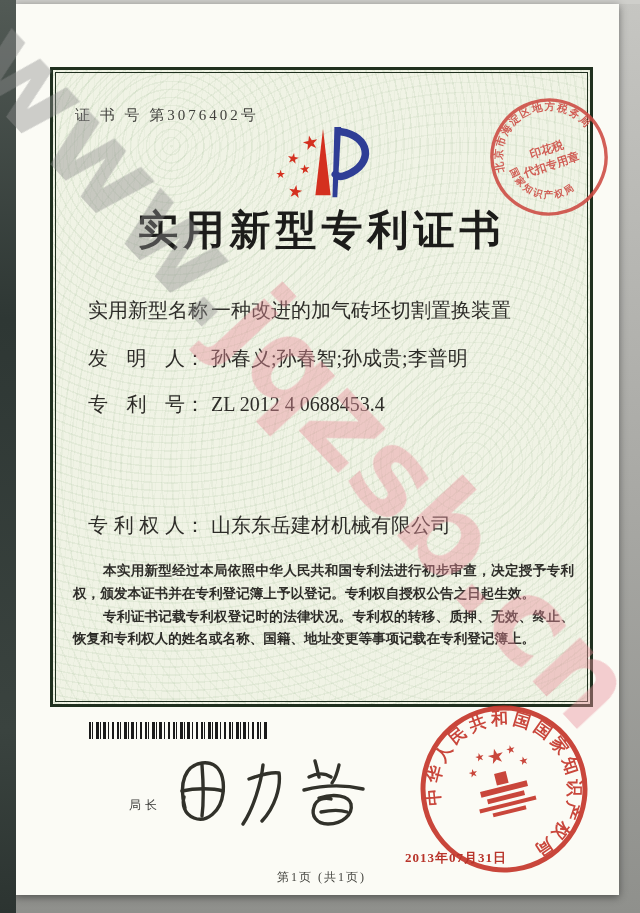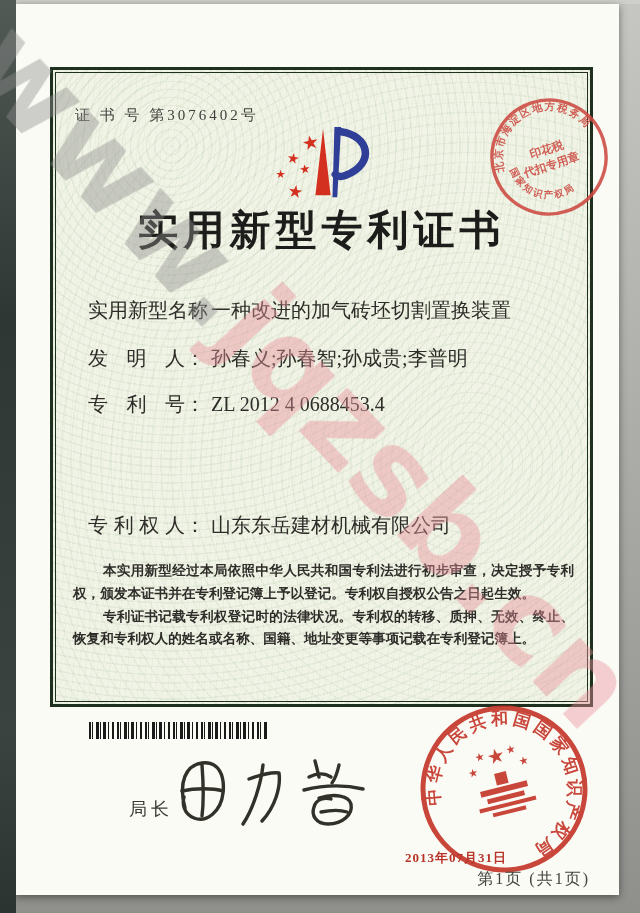--- a/index.html
+++ b/index.html
@@ -43,31 +43,31 @@
                font-size:13.6px; line-height:22.8px; color:#2e2d29; text-align:justify; }
   .body-text p { text-indent:2.2em;font-weight:bold; }
 
   .barcode { position:absolute; left:36px; top:652px; width:178px; height:17px;
              background:repeating-linear-gradient(90deg,
                #1a1a1a 0 2px, transparent 2px 3px, #1a1a1a 3px 4px, transparent 4px 7px,
                #1a1a1a 7px 10px, transparent 10px 11px, #1a1a1a 11px 12px, transparent 12px 14px,
                #1a1a1a 14px 17px, transparent 17px 19px, #1a1a1a 19px 20px, transparent 20px 23px,
                #1a1a1a 23px 25px, transparent 25px 28px); }
 
-  .director { position:absolute; left:76px; top:727px; font-size:18px; color:#3b3b38; letter-spacing:4px; }
+  .director { position:absolute; left:76px; top:727px; font-size:12px; color:#3b3b38; letter-spacing:4px; }
   .sig { position:absolute; left:112px; top:678px; width:215px; height:100px; }
 
   .issue-seal { position:absolute; left:362px; top:630px; width:178px; height:178px; opacity:.92; }
   .seal-date { position:absolute; left:352px; top:779px; font-size:13px; color:#b8342a;
                letter-spacing:1px; font-weight:bold; z-index:16; }
 
   .tax-seal { position:absolute; left:433px; top:24px; width:126px; height:126px; opacity:.88; }
 
-  .footer { position:absolute; left:0; top:799px; width:100%; text-align:right;
-            font-size:16px; color:#44443f; letter-spacing:2px; }
+  .footer { position:absolute; left:0; top:799px; width:100%; text-align:center;
+            font-size:12px; color:#44443f; letter-spacing:2px; }
 
   
   .watermark { position:absolute; left:42px; top:-6px; transform-origin:0 0; transform:rotate(47deg);
                font-family:"DejaVu Sans",sans-serif; font-weight:800; font-size:118px;
                white-space:nowrap; opacity:.42; filter:blur(.6px);
                pointer-events:none; z-index:40; }
   .wm-gray { color:#8f8f8f; }
   .wm-pink { color:#e98f9b; }
 
   svg text { font-family:"Liberation Serif","DejaVu Serif",serif; }

